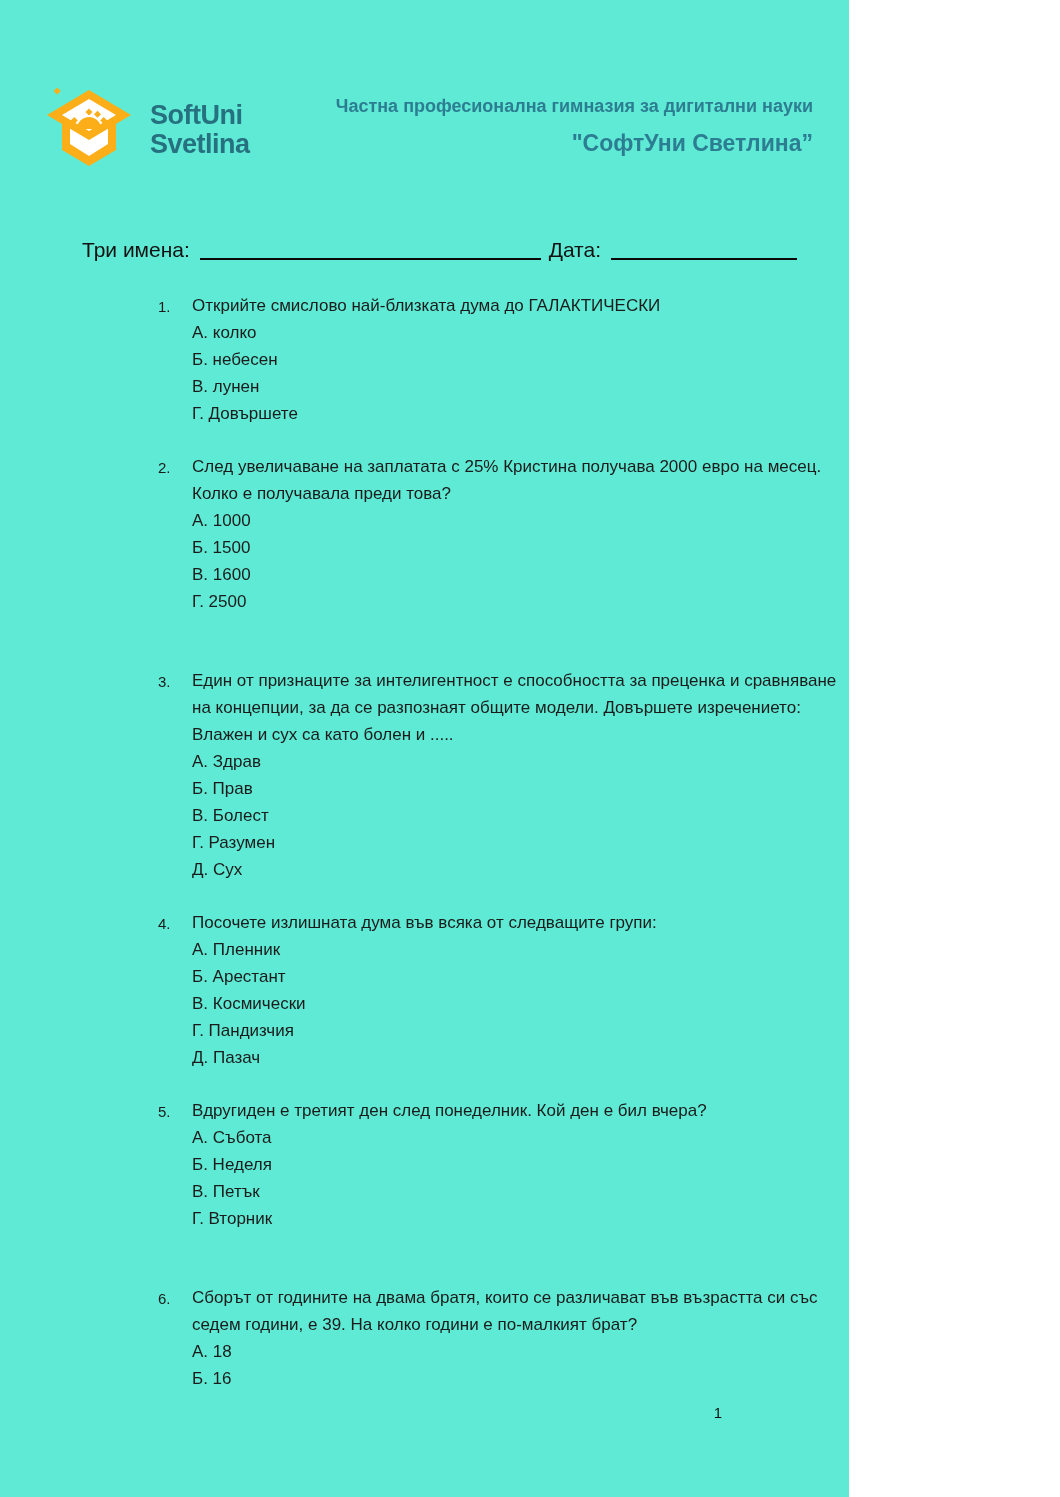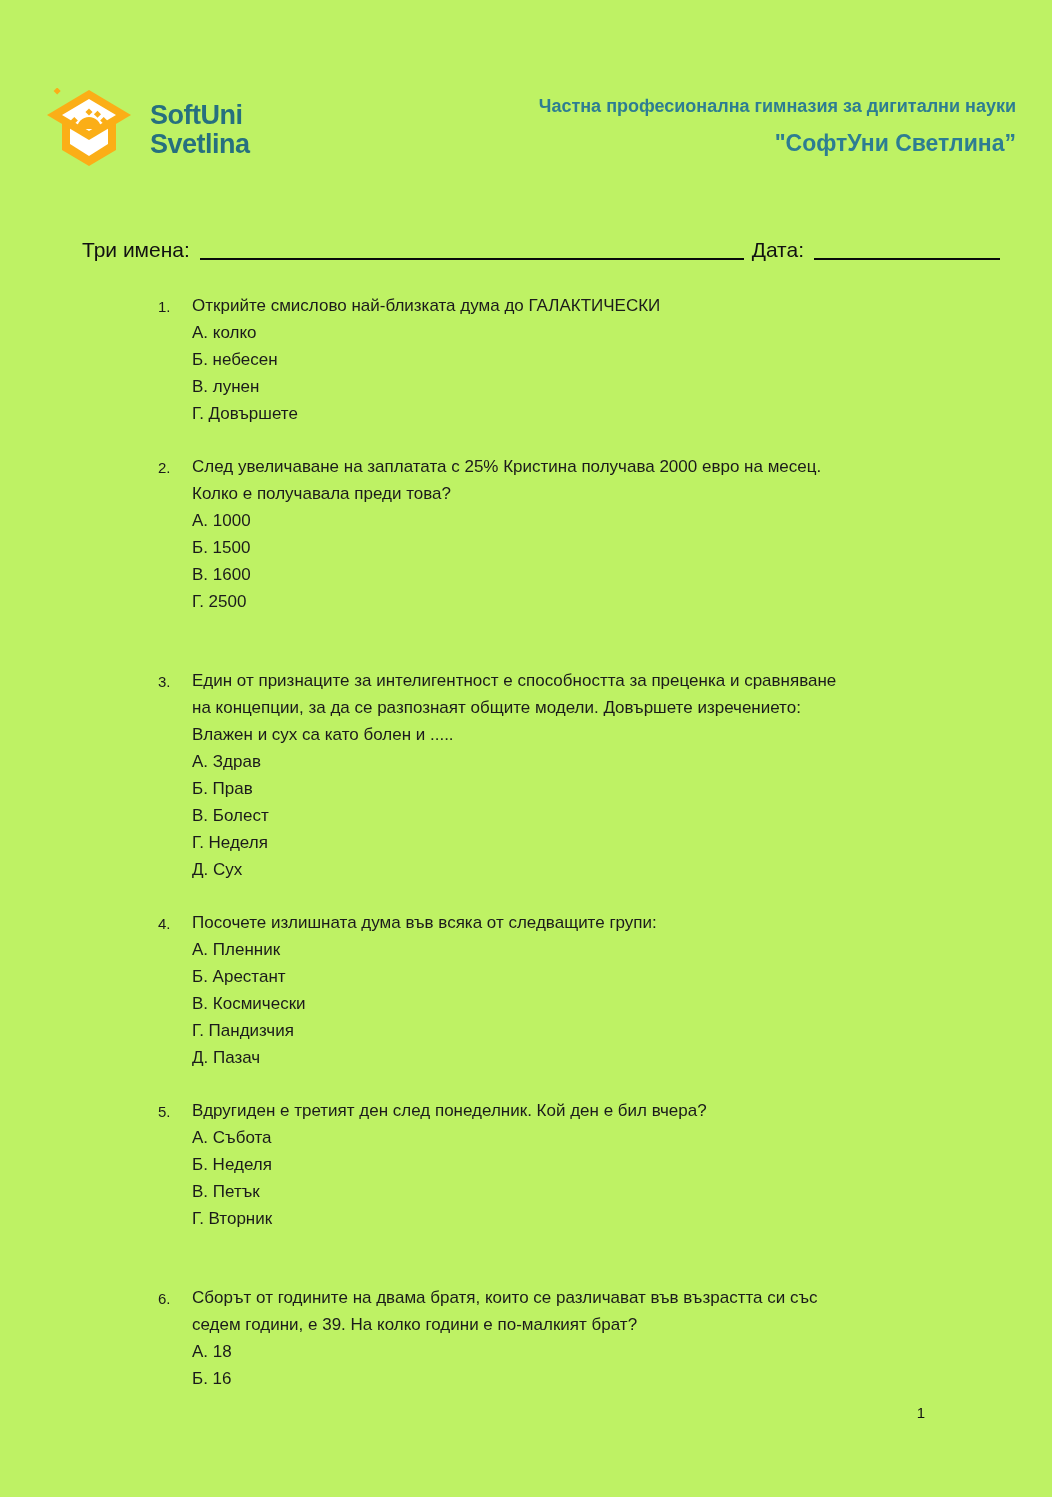--- a/index.html
+++ b/index.html
@@ -1,17 +1,17 @@
 <!DOCTYPE html>
 <html><head>
 <meta charset="utf-8">
 <style>
   html,body{margin:0;padding:0;background:#ffffff;}
   body{font-family:"Liberation Sans", sans-serif; color:#1b1b1b;}
-  .page{position:relative; width:1052px; height:1497px; background:#bef264; overflow:hidden;}
+  .page{position:relative; width:849px; height:1497px; background:#5eead4; overflow:hidden;}
 
   
   .logo{position:absolute; top:88px; left:45px; display:flex; align-items:center; gap:17px;}
   .logo-icon{width:88px; height:84px; flex:none;}
   .wordmark{font-weight:bold; font-size:27px; line-height:29px; color:#26707F; letter-spacing:-0.5px;}
 
   
   .header{position:absolute; top:90px; right:36px; text-align:right; color:#2D7D92; font-weight:bold;}
   .header-line1{font-size:18px; line-height:32px;}
   .header-line2{font-size:23px; line-height:42px;}
@@ -108,21 +108,21 @@
     <div class="q">
       <div class="q-num">3.</div>
       <div class="q-body">
         <div class="q-text">Един от признаците за интелигентност е способността за преценка и сравняване
 на концепции, за да се разпознаят общите модели. Довършете изречението:
 Влажен и сух са като болен и .....</div>
         <div class="options">
           <div class="opt">А. Здрав</div>
           <div class="opt">Б. Прав</div>
           <div class="opt">В. Болест</div>
-          <div class="opt">Г. Неделя</div>
+          <div class="opt">Г. Разумен</div>
           <div class="opt">Д. Сух</div>
         </div>
       </div>
     </div>
 
     <div class="q">
       <div class="q-num">4.</div>
       <div class="q-body">
         <div class="q-text">Посочете излишната дума във всяка от следващите групи:</div>
         <div class="options">

